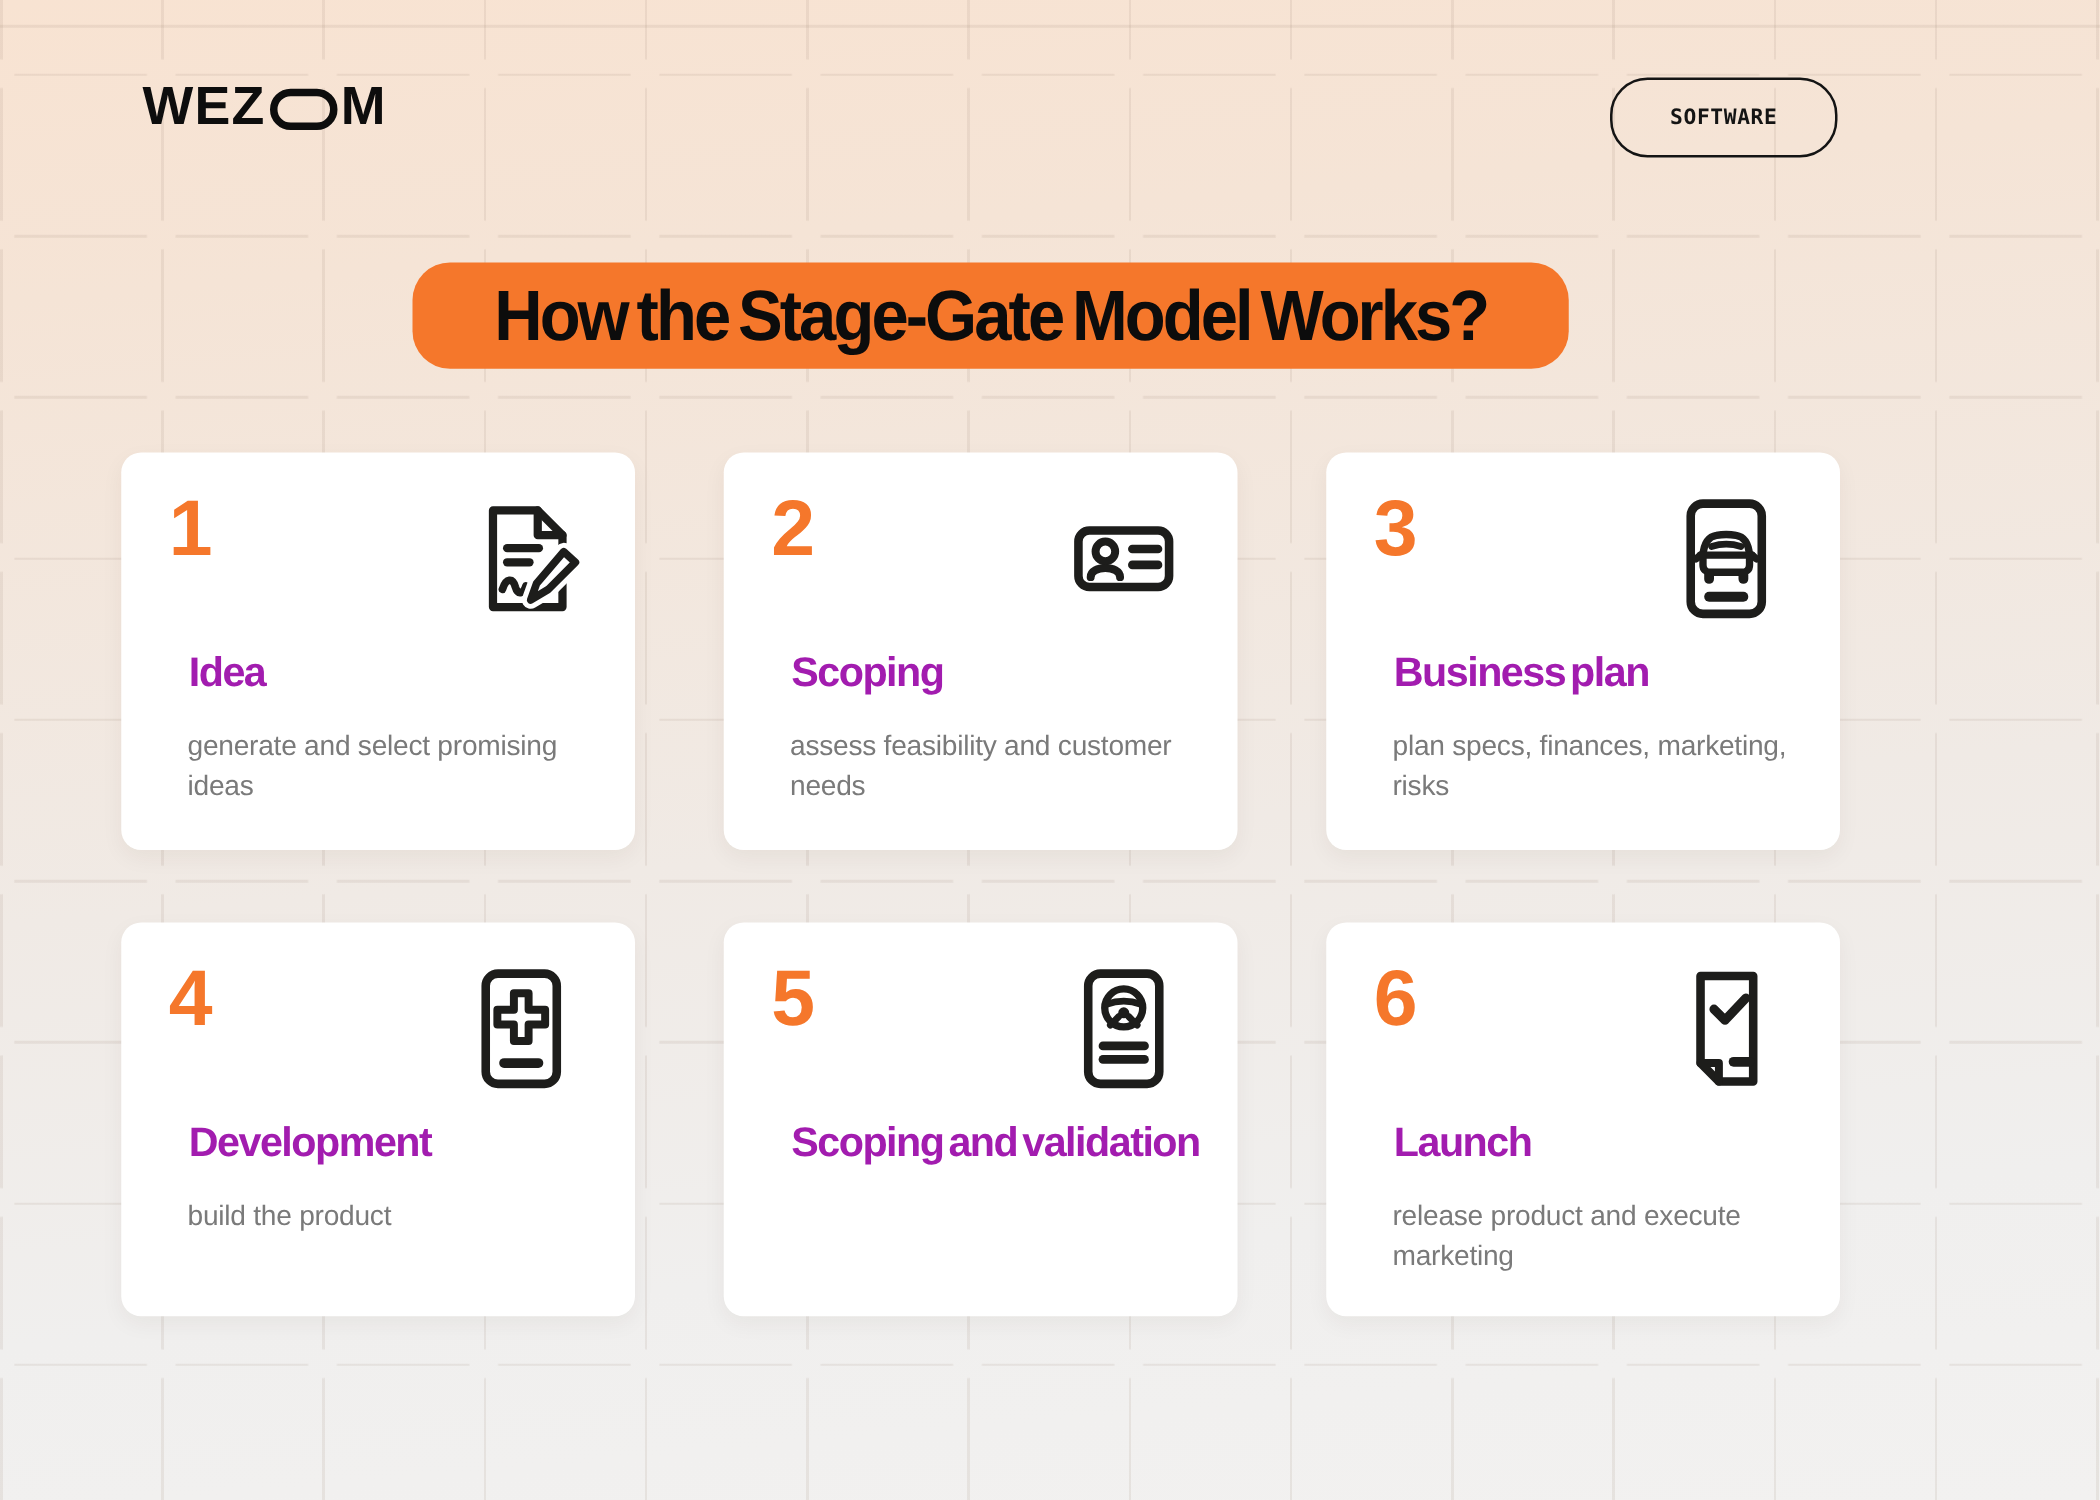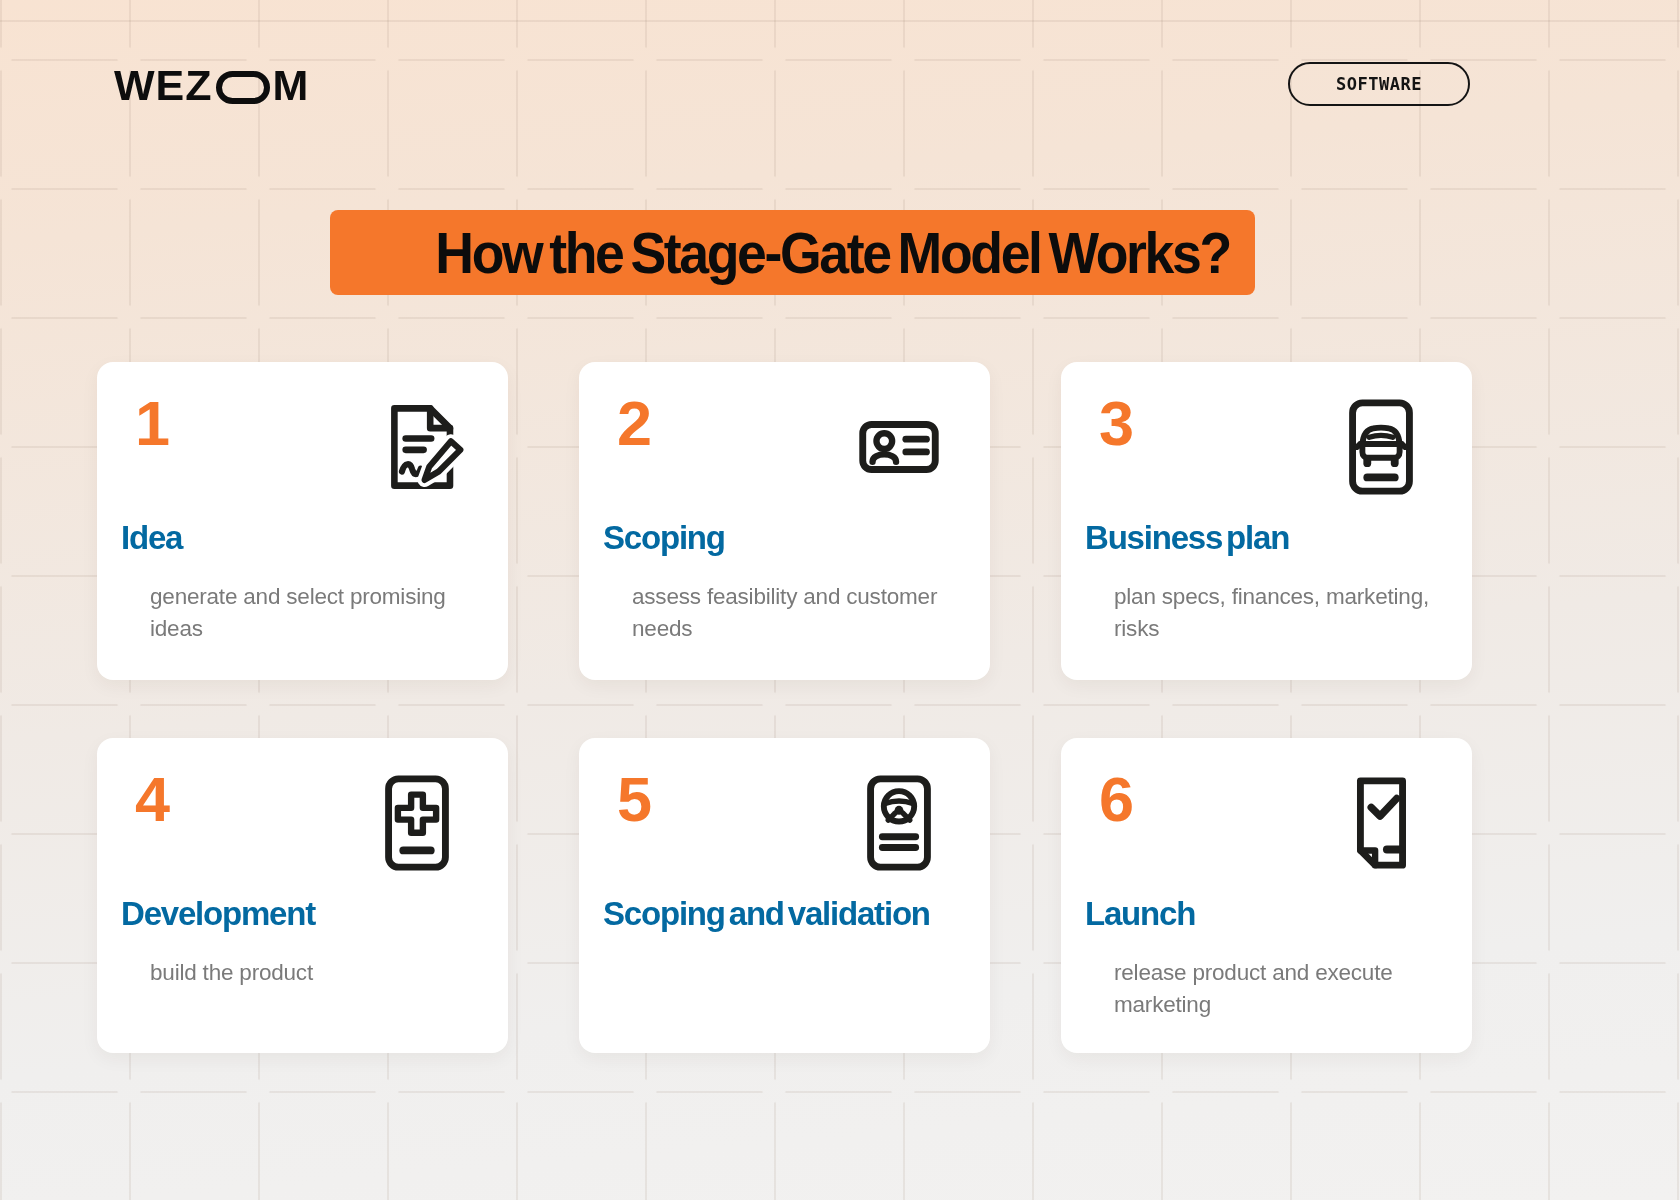--- a/index.html
+++ b/index.html
@@ -27,32 +27,32 @@
   
   .logo {
     position:absolute; left:114px; top:64px; display:flex; align-items:center;
     font-size:43px; font-weight:700; letter-spacing:1px; color:#0d0d0d; line-height:1;
   }
   .logo .o-mark {
     display:inline-block; width:54px; height:33px; margin:3px 3px 0 3px;
     border:6.5px solid #0d0d0d; border-radius:17px;
   }
   .badge {
-    position:absolute; left:1288px; top:62px; width:182px; height:44px;
+    position:absolute; left:1288px; top:62px; width:182px; height:64px;
     border:2px solid #141414; border-radius:30px;
     display:flex; align-items:center; justify-content:center;
     font-family:"DejaVu Sans Mono", monospace; font-weight:700;
     font-size:17px; letter-spacing:0.5px; color:#141414;
   }
 
   
   .banner {
     position:absolute; left:330px; top:210px; width:925px; height:85px;
-    background:#f5772b; border-radius:8px;
-    display:flex; align-items:center; justify-content:flex-end;
+    background:#f5772b; border-radius:30px;
+    display:flex; align-items:center; justify-content:center;
   }
   .banner h1 {
     font-size:57px; font-weight:700; color:#0c0c0c; white-space:nowrap;
     letter-spacing:-2.5px; word-spacing:-5px; transform:scaleX(0.94);
   }
 
   
   .cards {
     position:absolute; left:97px; top:362px; width:1375px;
     display:grid; grid-template-columns:repeat(3, 411px);
@@ -62,22 +62,22 @@
     position:relative; background:#ffffff; border-radius:16px;
     box-shadow:0 6px 18px rgba(60,40,25,0.05);
   }
   .card-number {
     position:absolute; left:38px; top:30px;
     font-size:63px; font-weight:700; line-height:1; color:#f5772b;
   }
   .card-icon { position:absolute; top:36px; right:42px; width:98px; height:98px; }
   .card-icon svg { width:100%; height:100%; display:block; }
   .card-title {
-    position:absolute; left:24px; top:157px;
-    font-size:33px; font-weight:700; color:#0369a1;
+    position:absolute; left:54px; top:157px;
+    font-size:33px; font-weight:700; color:#a21caf;
     letter-spacing:-1.2px; word-spacing:-4px; white-space:nowrap;
   }
   .card-desc {
     position:absolute; left:38px; top:219px; width:340px;
     font-size:22.5px; line-height:1.43; color:#7a7a7a; letter-spacing:-0.2px;margin-left:15px;
   }
 
   .ink  { fill:none; stroke:#1d1d1b; stroke-linecap:round; stroke-linejoin:round; }
   .fillink { fill:#1d1d1b; stroke:none; }
 </style>

